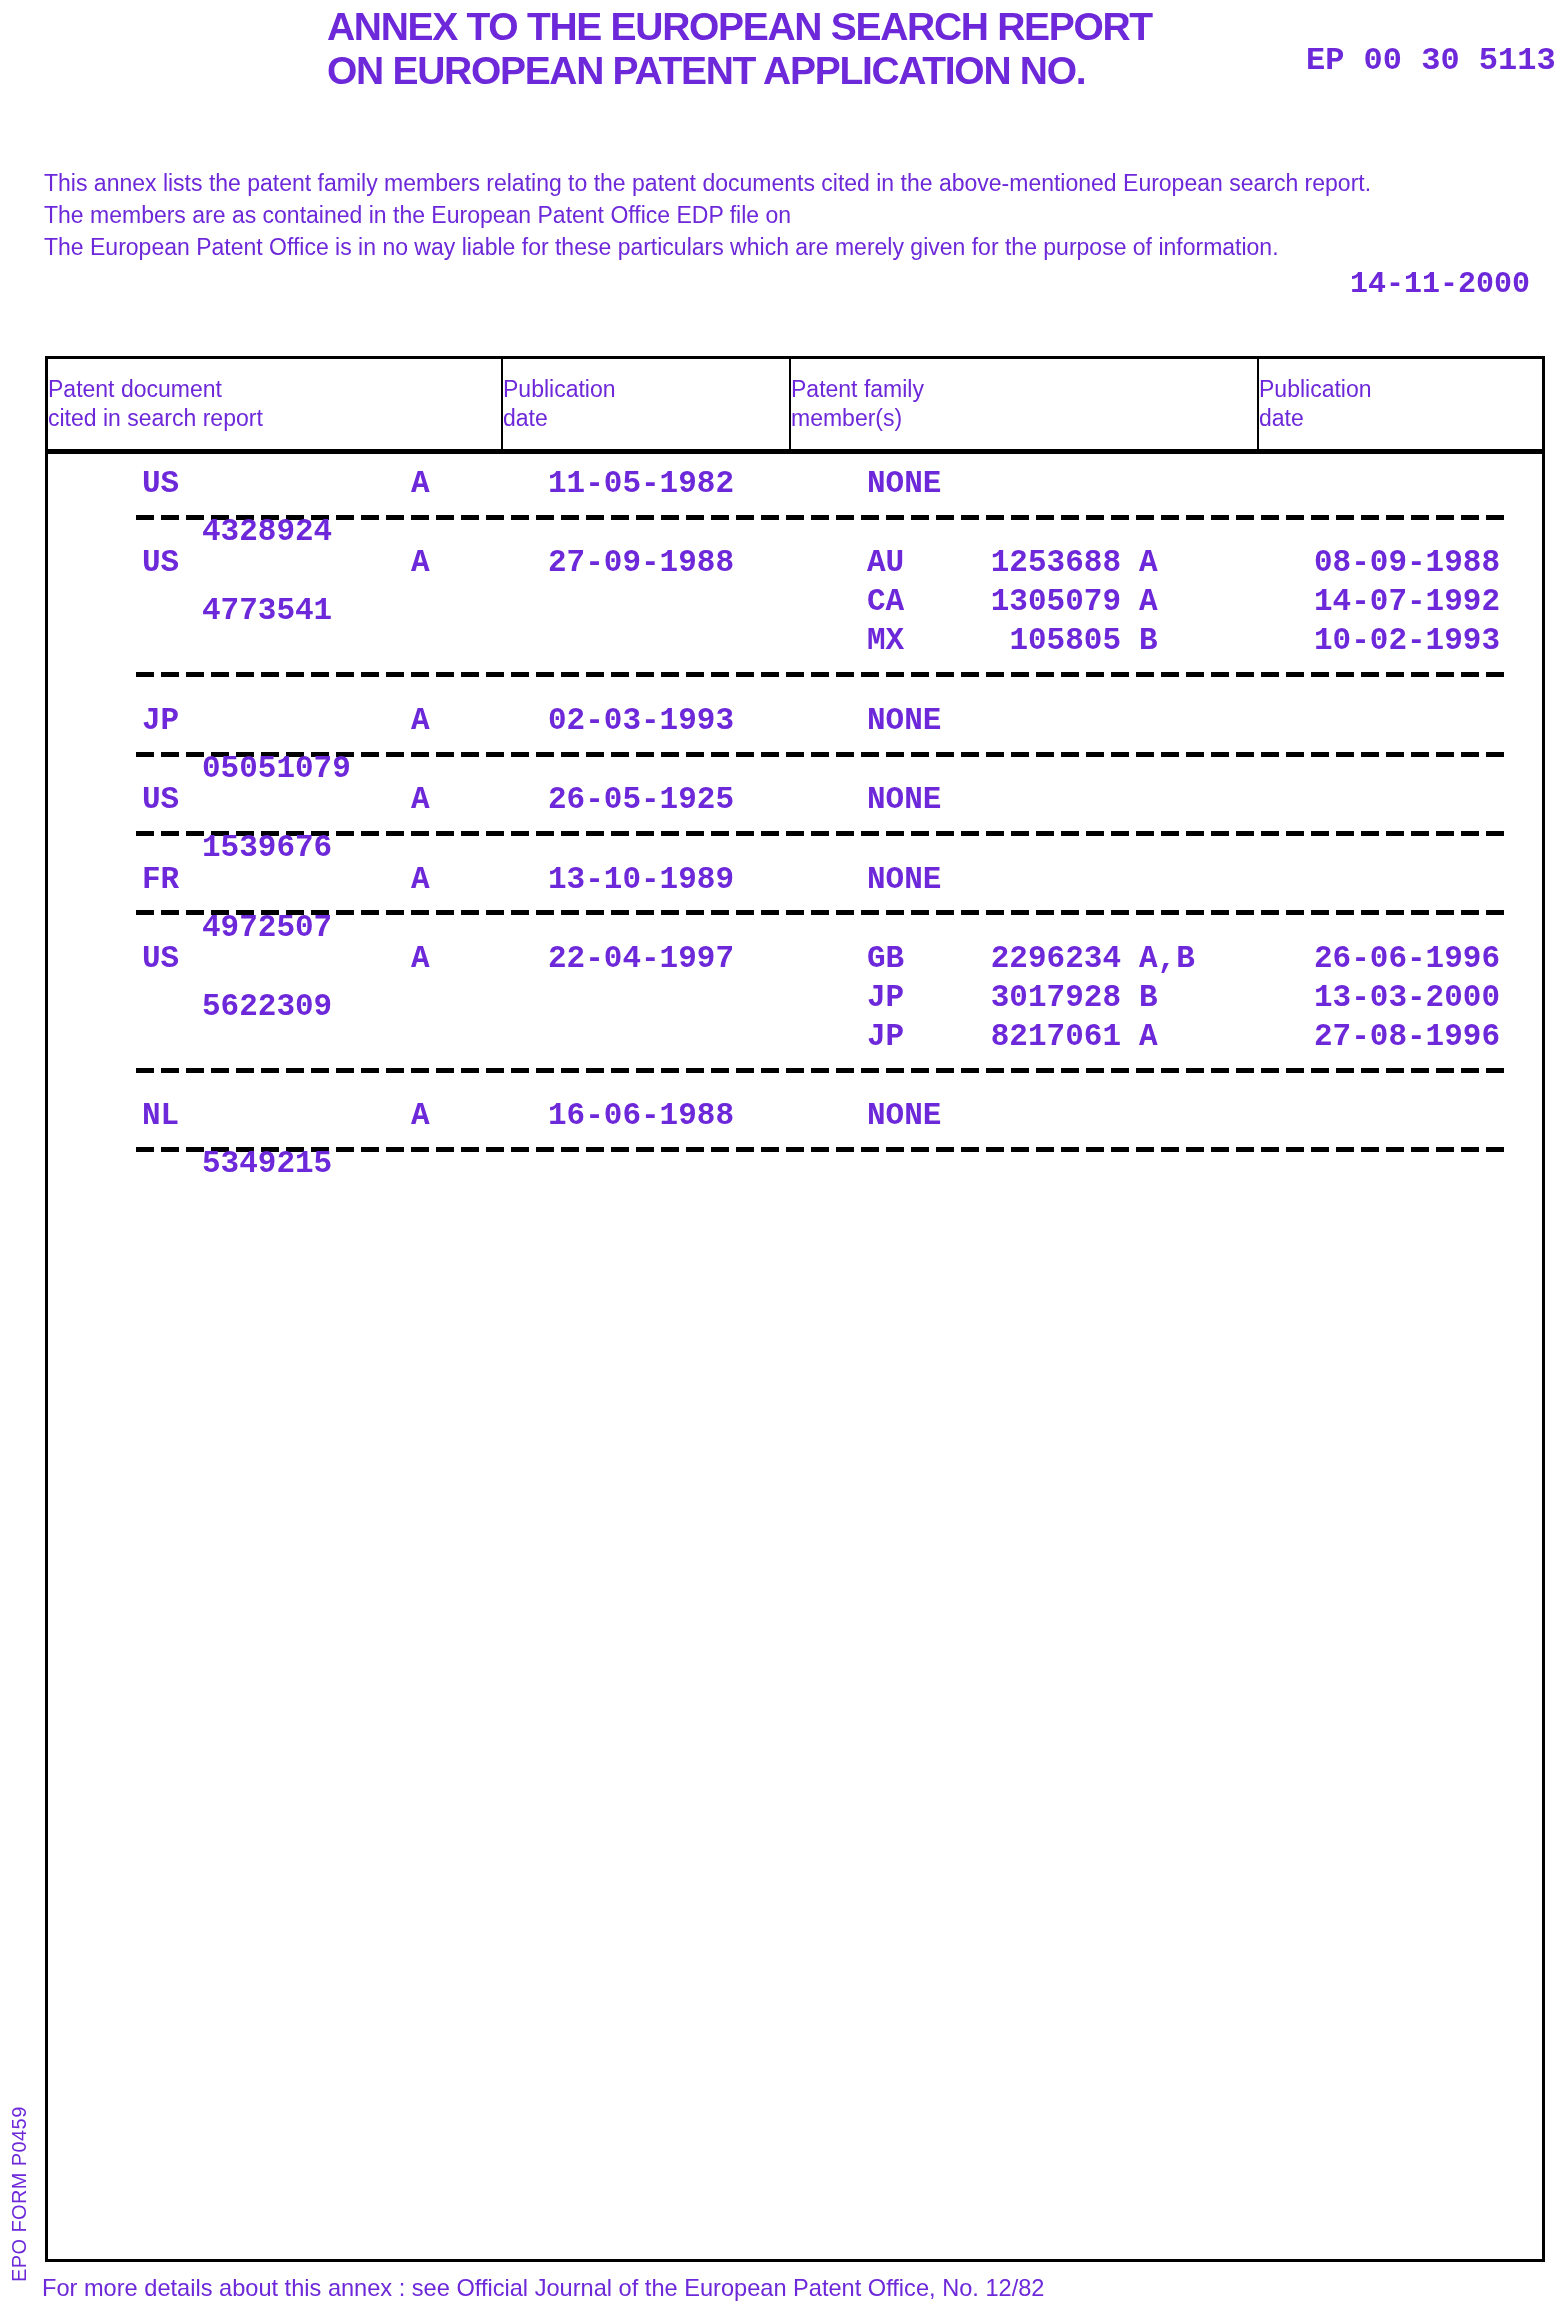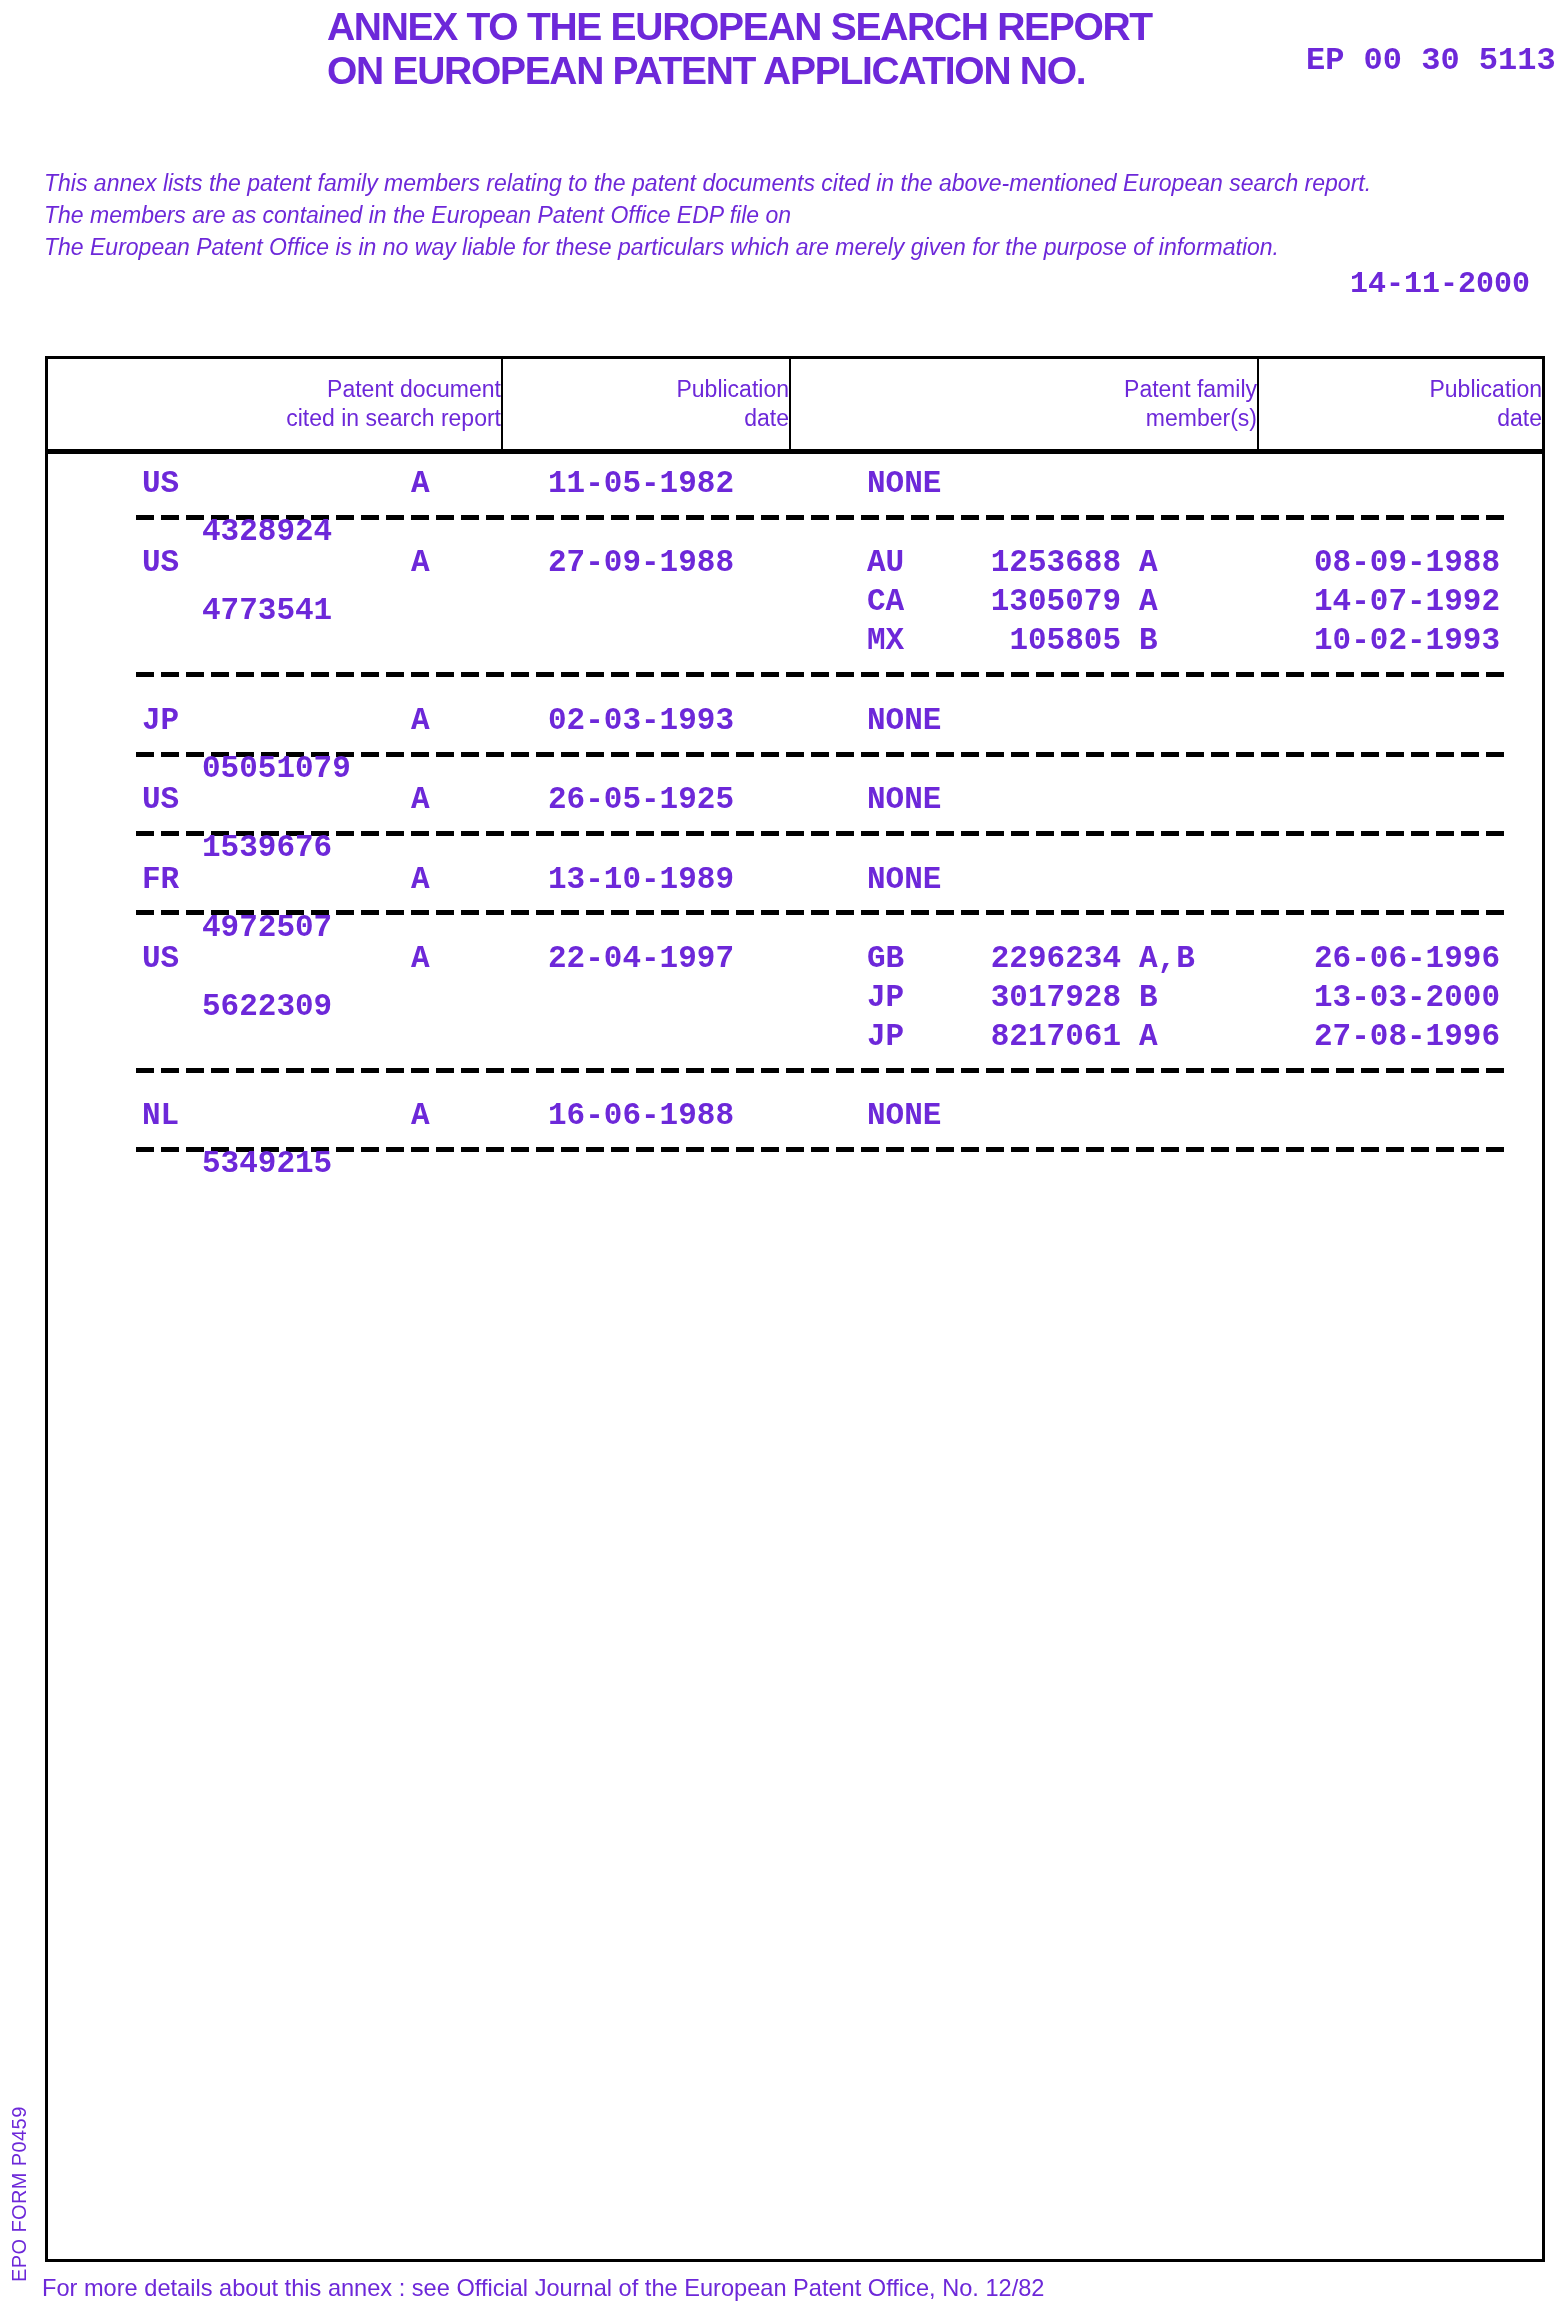--- a/index.html
+++ b/index.html
@@ -20,42 +20,42 @@
   }
   .app-no {
     position:absolute; left:1306px; top:42px;
     font-family:"Liberation Mono","DejaVu Sans Mono",monospace;
     font-weight:bold; font-size:32px; white-space:nowrap;
   }
 
   
   .intro {
     position:absolute; left:44px; top:167px; width:1493px;
-    font-size:23px; line-height:32px;font-style:italic;
+    font-size:23px; line-height:32px;
   }
   .report-date {
     position:absolute; left:1350px; top:267px;
     font-family:"Liberation Mono","DejaVu Sans Mono",monospace;
     font-weight:bold; font-size:30px; white-space:nowrap;
   }
 
   
   .ptable {
     position:absolute; left:45px; top:356px;
     width:1500px; height:1906px;
     border:3.4px solid #000;
     box-sizing:border-box;
   }
   .thead {
     display:flex; height:95px; box-sizing:border-box;
     border-bottom:5px solid #000;
   }
   .th {
     box-sizing:border-box;
-    display:flex; flex-direction:column; justify-content:center; align-items:flex-end;
+    display:flex; flex-direction:column; justify-content:center; align-items:flex-start;
     font-size:23px; line-height:29px; text-align:center;
   }
   .th1 { width:455px; border-right:2.5px solid #000; }
   .th2 { width:288px; border-right:2.5px solid #000; }
   .th3 { width:468px; border-right:2.5px solid #000; }
   .th4 { flex:1; }
 
   .tbody {
     position:relative; padding-top:10px;
     font-family:"Liberation Mono","DejaVu Sans Mono",monospace;

